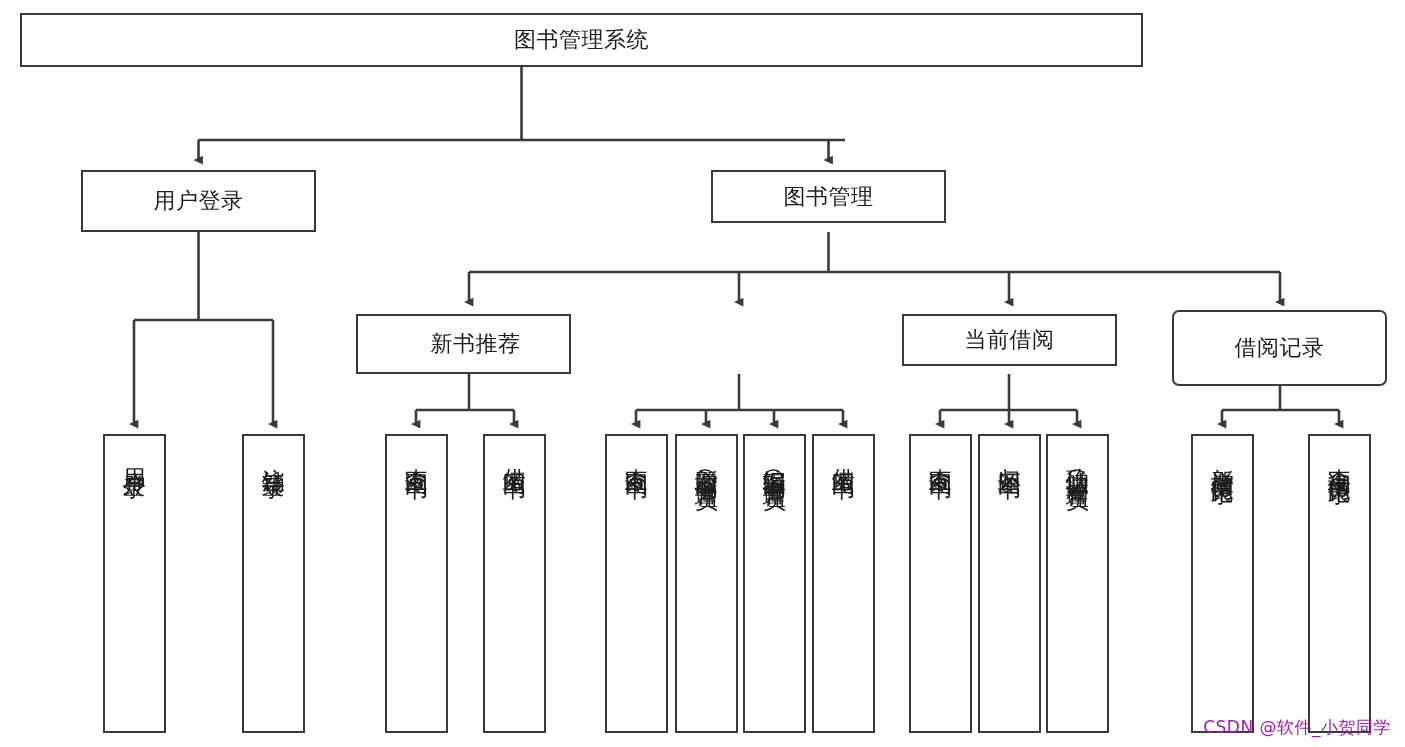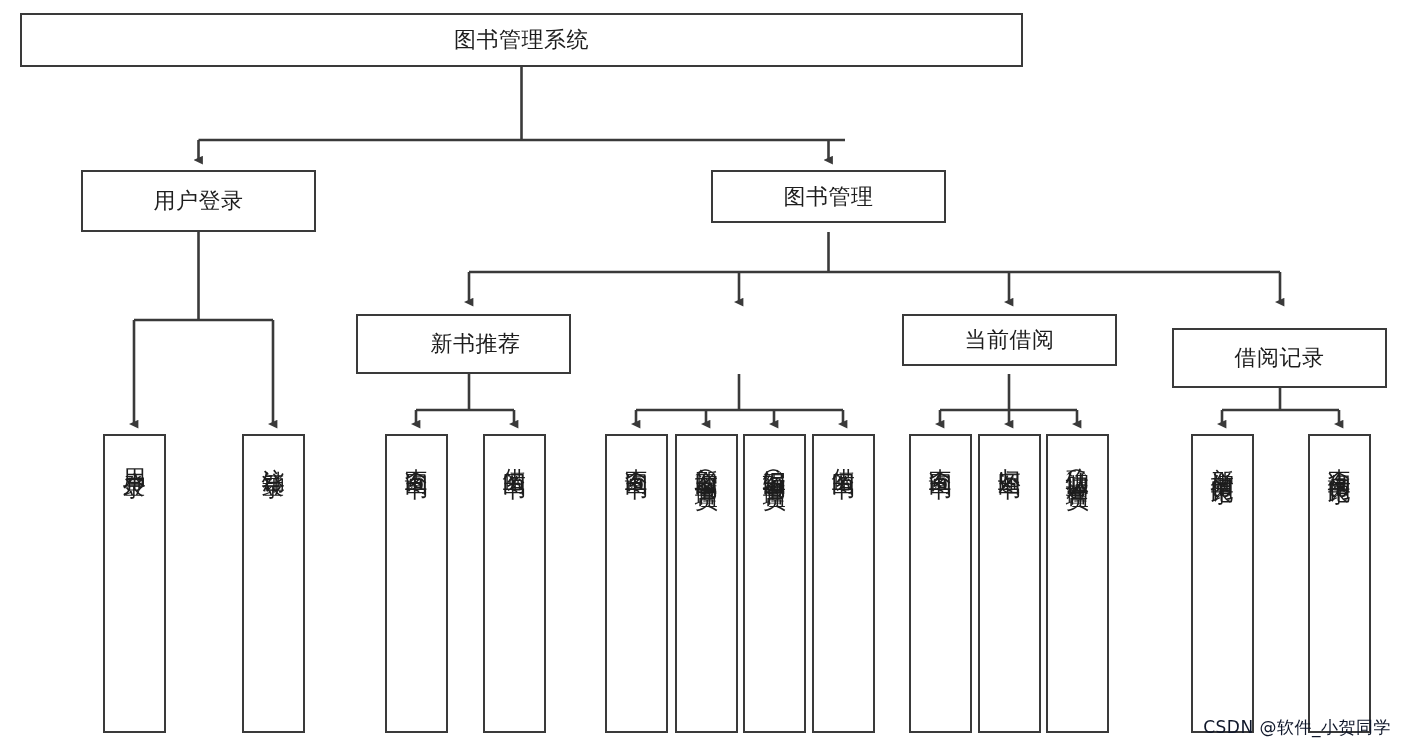--- a/index.html
+++ b/index.html
@@ -56,21 +56,21 @@
     font-size: 23px;
     line-height: 1.06;
     letter-spacing: 3px;
     white-space: pre;
   }
   #watermark {
     position: absolute;
     right: 14px;
     bottom: 8px;
     font-size: 17px;
-    color: #0f172a;
+    color: #a21caf;
     letter-spacing: 0.5px;
     z-index: 3;
     white-space: nowrap;
   }
 </style>
 </head>
 <body>
 
 <div id="canvas">
 
@@ -117,38 +117,38 @@
       <path d="M1009,410 L1009,424" marker-end="url(#arrow)"></path>
       <path d="M1077,410 L1077,424" marker-end="url(#arrow)"></path>
 
       <path d="M1280,374 L1280,410"></path>
       <path d="M1222,410 L1339,410"></path>
       <path d="M1222,410 L1222,424" marker-end="url(#arrow)"></path>
       <path d="M1339,410 L1339,424" marker-end="url(#arrow)"></path>
     </g>
   </svg>
 
-  <div class="node horiz" style="left:20px; top:13px; width:1003px; height:54px;">
+  <div class="node horiz" style="left:20px; top:13px; width:1123px; height:54px;">
     <span class="label">图书管理系统</span>
   </div>
 
   <div class="node horiz" style="left:81px; top:170px; width:235px; height:62px;">
     <span class="label">用户登录</span>
   </div>
   <div class="node horiz" style="left:711px; top:170px; width:235px; height:53px;">
     <span class="label">图书管理</span>
   </div>
 
   <div class="node horiz" style="left:356px; top:314px; width:215px; height:60px;padding-left:24px;">
     <span class="label">新书推荐</span>
   </div>
   <div class="node horiz" style="left:902px; top:314px; width:215px; height:52px;">
     <span class="label">当前借阅</span>
   </div>
-  <div class="node horiz" style="left:1172px; top:328px; width:215px; height:60px;">
+  <div class="node horiz" style="left:1172px; top:310px; width:215px; height:76px;border-radius:7px;">
     <span class="label">借阅记录</span>
   </div>
 
   <div class="node vert" style="left:103px; top:434px; width:63px; height:299px;">
     <span class="label">用户登录</span>
   </div>
   <div class="node vert" style="left:242px; top:434px; width:63px; height:299px;">
     <span class="label">注销登录</span>
   </div>
 

